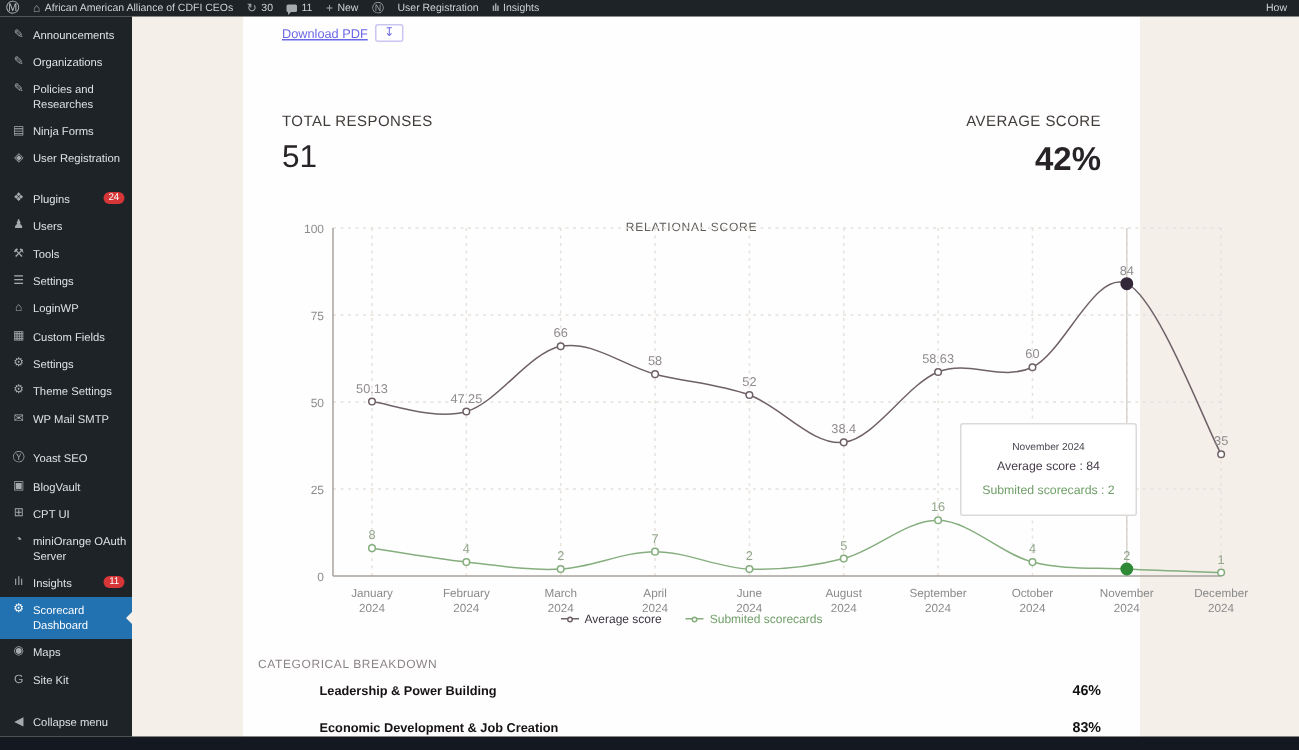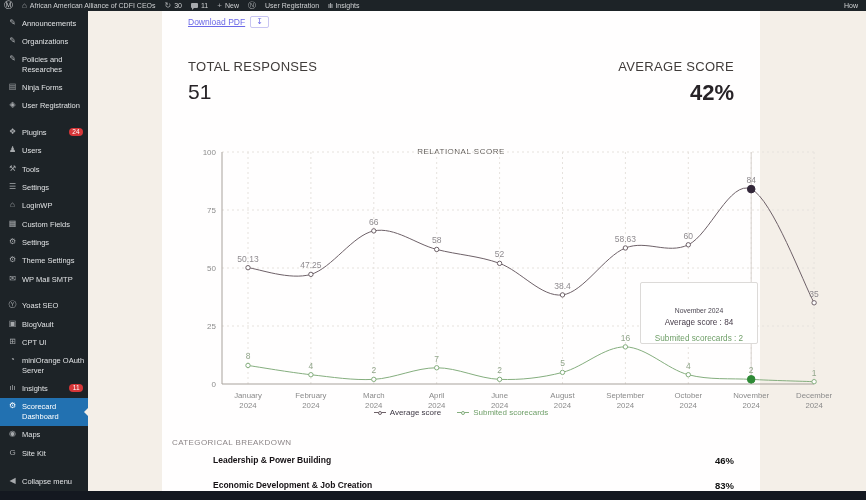--- a/index.html
+++ b/index.html
@@ -40,36 +40,36 @@
   
   .content { position:absolute; left:88px; top:11px; right:0; bottom:9px; background:#f4efe8; }
   .panel { position:absolute; left:74px; top:0; width:598px; bottom:0; background:#fffefe; }
 
   .dl-row { position:absolute; top:5px; left:26px; display:flex; align-items:center; gap:5px; }
   .dl-link { font-size:8.5px; color:#6b68e7; text-decoration:underline; cursor:pointer; }
   .dl-btn { border:1px solid #c9c6f2; border-radius:2px; color:#6b68e7; font-size:8px;
     line-height:1; padding:1px 5px; cursor:pointer; background:#fff; }
 
   .stats { position:absolute; top:48px; left:26px; right:26px; display:flex; justify-content:space-between; }
-  .stat-label { font-size:13px; letter-spacing:0.3px; color:#403c3a; }
+  .stat-label { font-size:10px; letter-spacing:0.3px; color:#403c3a;margin-top:17px; }
   .stat-value { font-size:21px; color:#272327; margin-top:6px; }
   .stat.right { text-align:right; }
   .stat.right .stat-value { font-weight:700; font-size:22px; }
 
   .chart-title { position:absolute; top:136px; left:0; width:100%; text-align:center;
     font-size:8px; letter-spacing:0.5px; color:#5f5a56; }
   #chart-svg { position:absolute; top:119px; left:0; width:690px; height:284px; overflow:visible; }
   #chart-svg text { font-family:"Liberation Sans", sans-serif; }
   .tick   { font-size:8px;   fill:#8c8c8c; }
   .dlabel { font-size:8.5px; }
   .xlabel { font-size:7.8px; fill:#8a8a8a; }
 
   .tooltip { position:absolute; left:478px; top:271px; width:118px; height:62px;
     background:#fff; border:1px solid #dcdad8; border-radius:2px; text-align:center;
-    padding-top:24px; z-index:5; }
+    padding-top:12px; z-index:5; }
   .tt-title { font-size:6.8px; color:#4c4752; margin-bottom:4px; }
   .tt-line1 { font-size:8.2px; color:#463c49; }
   .tt-line2 { font-size:8.2px; color:#6f9f68; margin-top:7px; }
 
   .legend { position:absolute; top:397px; left:0; width:100%; display:flex;
     justify-content:center; gap:16px; font-size:8px; align-items:center; }
   .lg-item { display:flex; align-items:center; gap:4px; }
   .lg-marker { position:relative; width:12px; height:5px; }
   .lg-marker .ln { position:absolute; left:0; right:0; top:2px; height:1px; }
   .lg-marker .dt { position:absolute; left:4px; top:0.5px; width:4px; height:4px;

